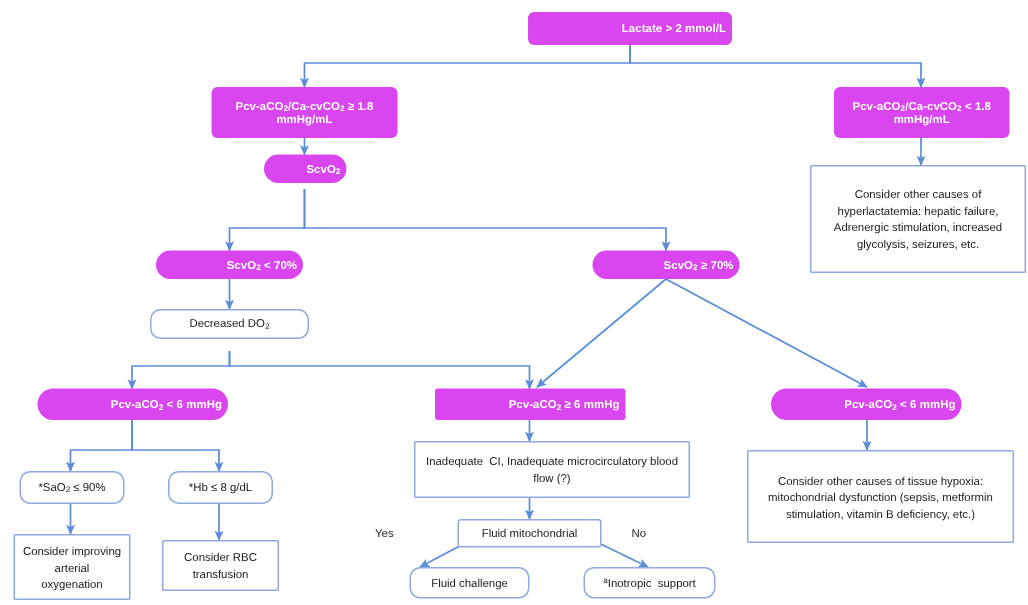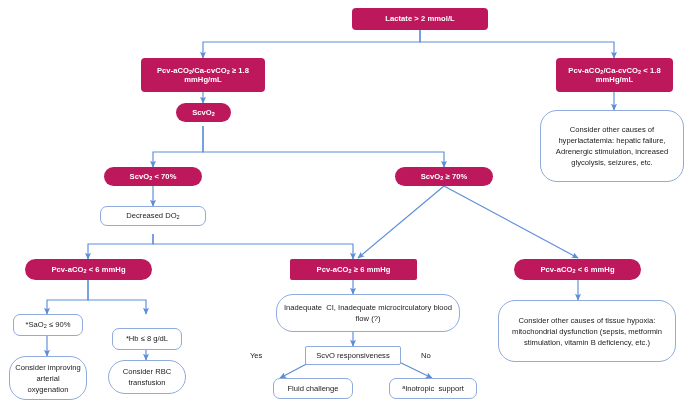--- a/index.html
+++ b/index.html
@@ -11,35 +11,35 @@
   #canvas{position:absolute;inset:0;width:685px;height:403px;}
   #edges{position:absolute;left:0;top:0;width:685px;height:403px;}
 
   .node{
     position:absolute;box-sizing:border-box;
     display:flex;align-items:center;justify-content:center;
     text-align:center;line-height:1.22;
   }
   
   .node.blue{
-    background:#be185d;color:#ffffff;
+    background:#d946ef;color:#ffffff;
     font-weight:bold;font-size:7.6px;letter-spacing:.05px;
-    border-radius:4px;padding:2px 4px;
+    border-radius:4px;padding:2px 4px;justify-content:flex-end;
   }
   .node.blue.pill{border-radius:11px;}
   .node.blue.sq{border-radius:2px;}
 
   
   .node.white{
     background:#ffffff;color:#1a1a1a;
     border:1px solid #8FAADC;border-radius:7px;
     font-size:7.6px;padding:2px 5px;font-weight:normal;
   }
   .node.white.sq{border-radius:2px;}
-  .node.white.big{border-radius:17px;line-height:1.45;}
+  .node.white.big{border-radius:1px;line-height:1.45;}
 
   .elabel{
     position:absolute;font-size:7.6px;color:#1a1a1a;
     white-space:nowrap;
   }
   sub{font-size:.72em;line-height:0;vertical-align:-0.22em;}
   sup{font-size:.72em;line-height:0;vertical-align:0.42em;}
 </style>
 </head>
 <body>
@@ -131,38 +131,38 @@
   </div>
 
   <div class="node blue pill" style="left:514px;top:259px;width:127px;height:21px;">
     <span>Pcv-aCO<sub>2</sub> &lt; 6 mmHg</span>
   </div>
 
   <div class="node white" style="left:13px;top:314px;width:70px;height:22px;">
     <span>*SaO<sub>2</sub> ≤ 90%</span>
   </div>
 
-  <div class="node white" style="left:112px;top:328px;width:70px;height:22px;">
+  <div class="node white" style="left:112px;top:314px;width:70px;height:22px;">
     <span>*Hb ≤ 8 g/dL</span>
   </div>
 
   <div class="node white big" style="left:108px;top:360px;width:78px;height:34px;">
     <span>Consider RBC transfusion</span>
   </div>
 
   <div class="node white big" style="left:9px;top:356px;width:78px;height:44px;">
     <span>Consider improving arterial oxygenation</span>
   </div>
 
   <div class="node white big" style="left:276px;top:294px;width:184px;height:38px;">
     <span>Inadequate&nbsp; CI, Inadequate microcirculatory blood flow (?)</span>
   </div>
 
   <div class="node white sq" style="left:305px;top:346px;width:96px;height:19px;">
-    <span>ScvO responsiveness</span>
+    <span>Fluid mitochondrial</span>
   </div>
 
   <div class="elabel" style="left:250px;top:351px;">Yes</div>
   <div class="elabel" style="left:421px;top:351px;">No</div>
 
   <div class="node white" style="left:241px;top:378px;width:80px;height:21px;margin-left:32px;">
     <span>Fluid challenge</span>
   </div>
 
   <div class="node white" style="left:389px;top:378px;width:88px;height:21px;">

